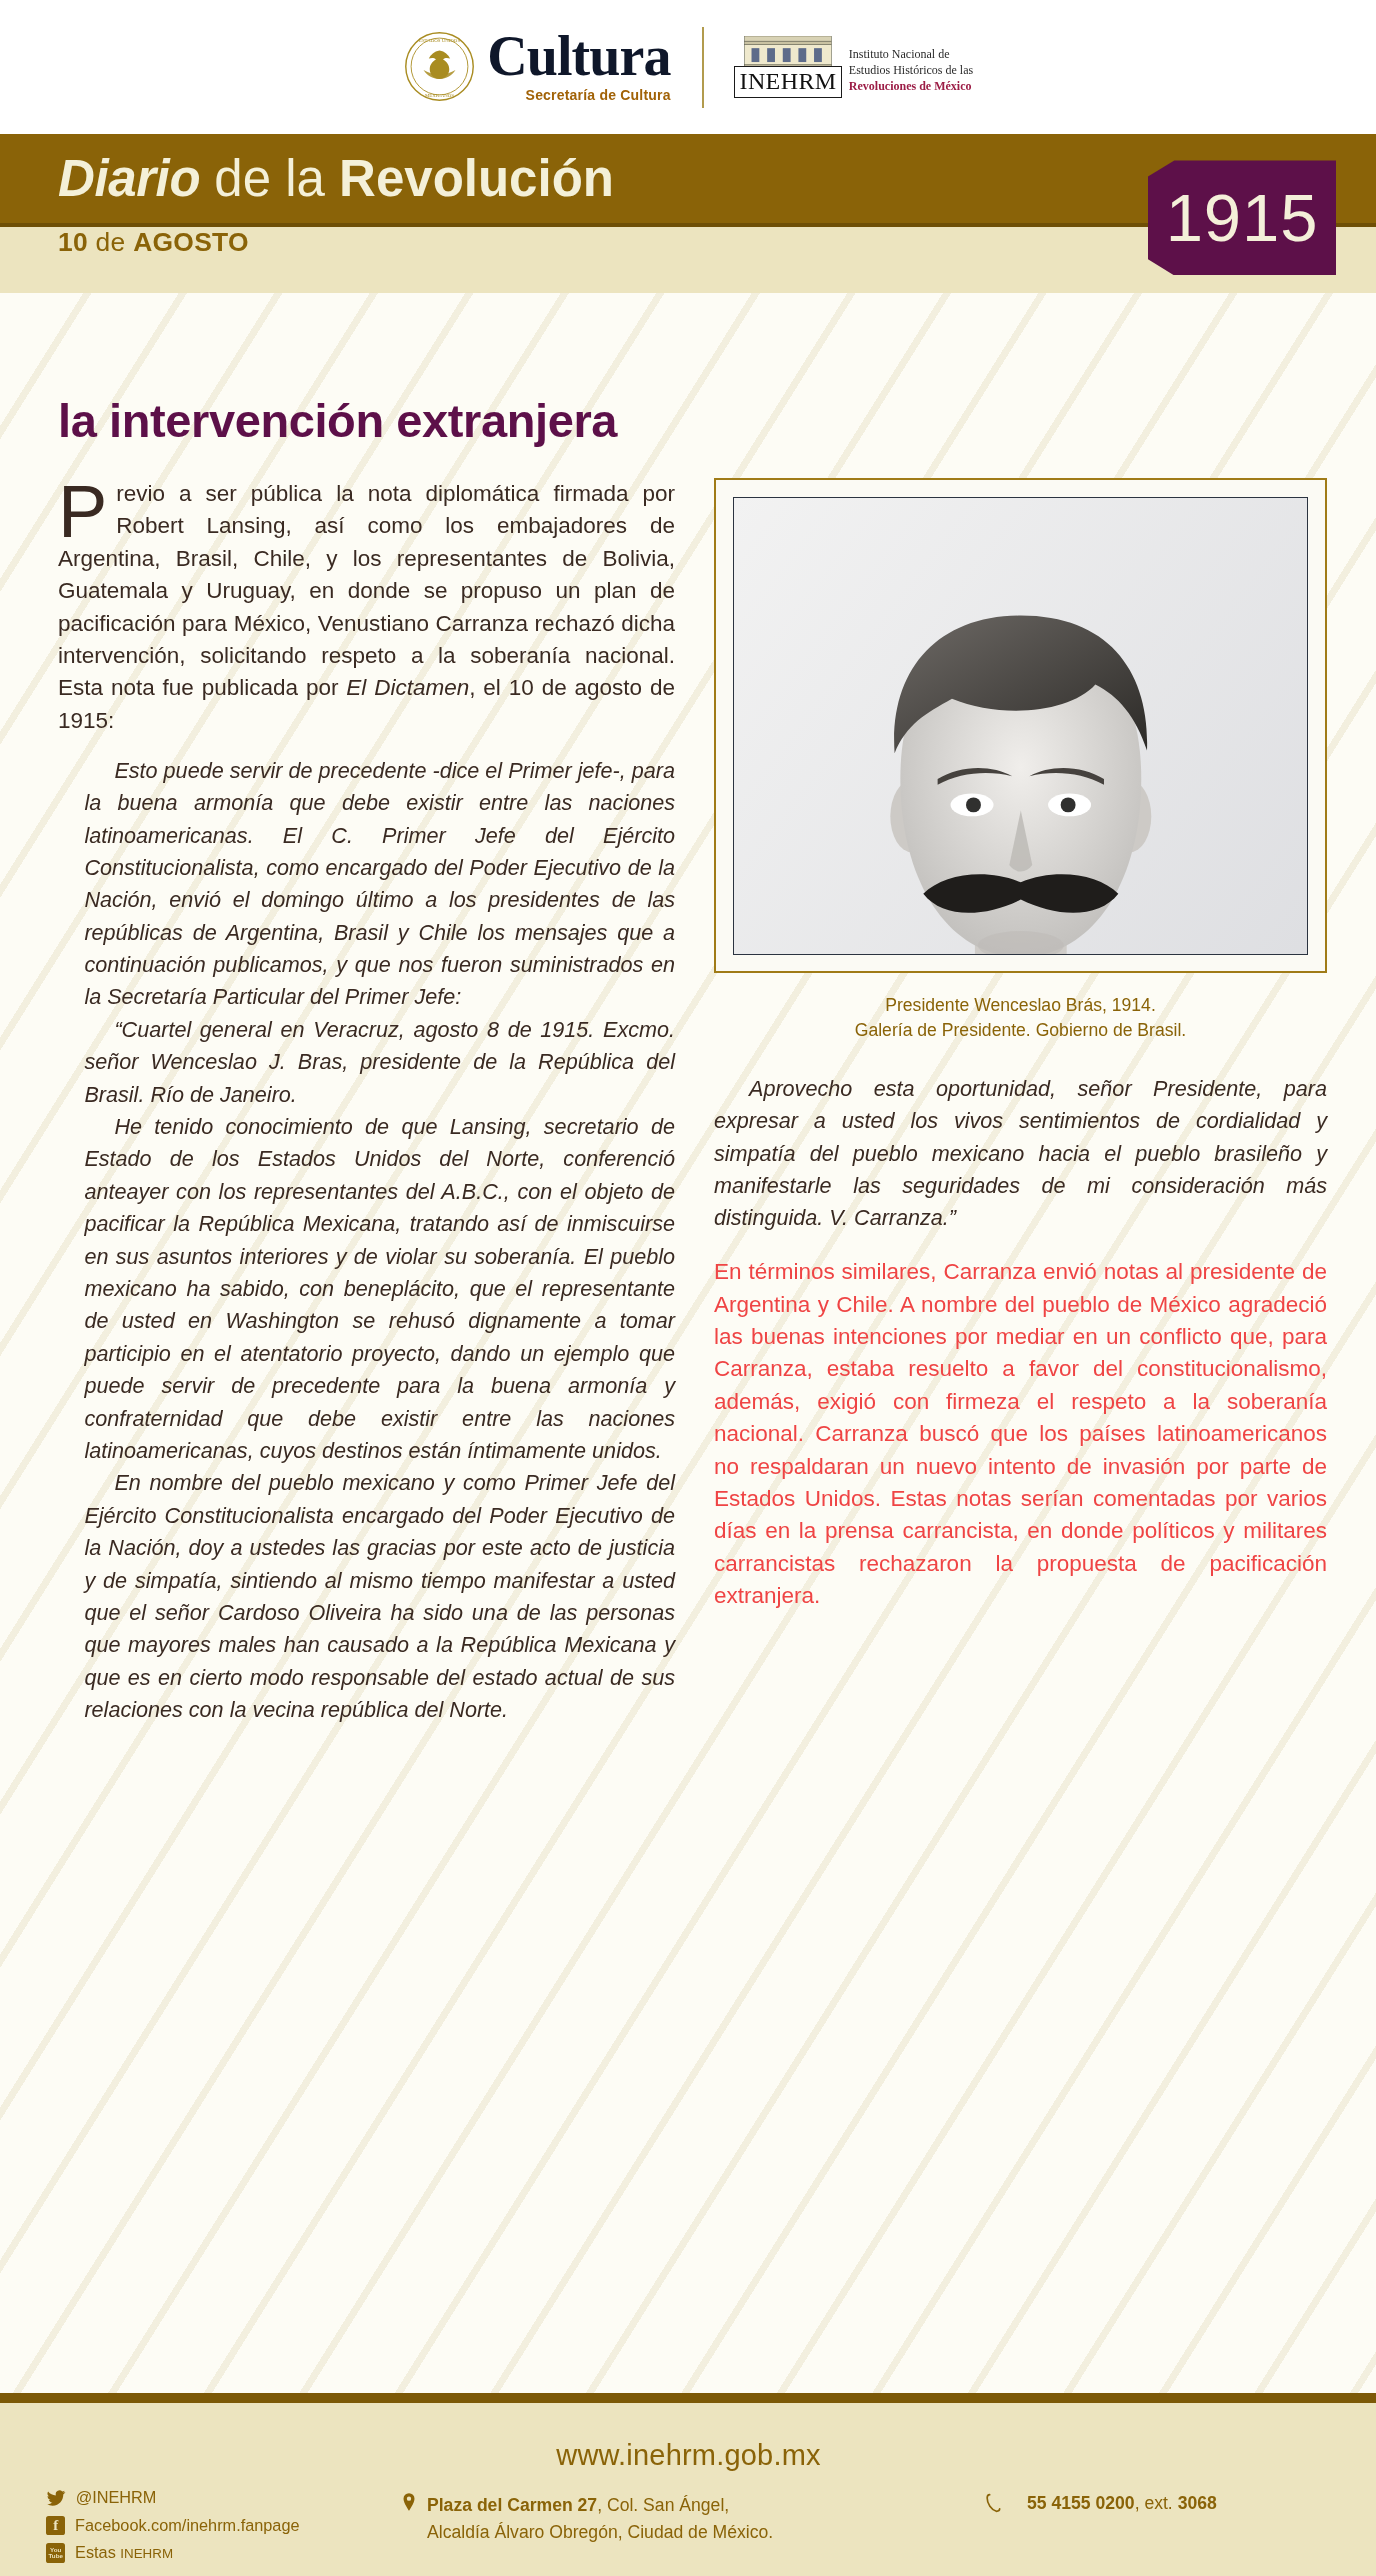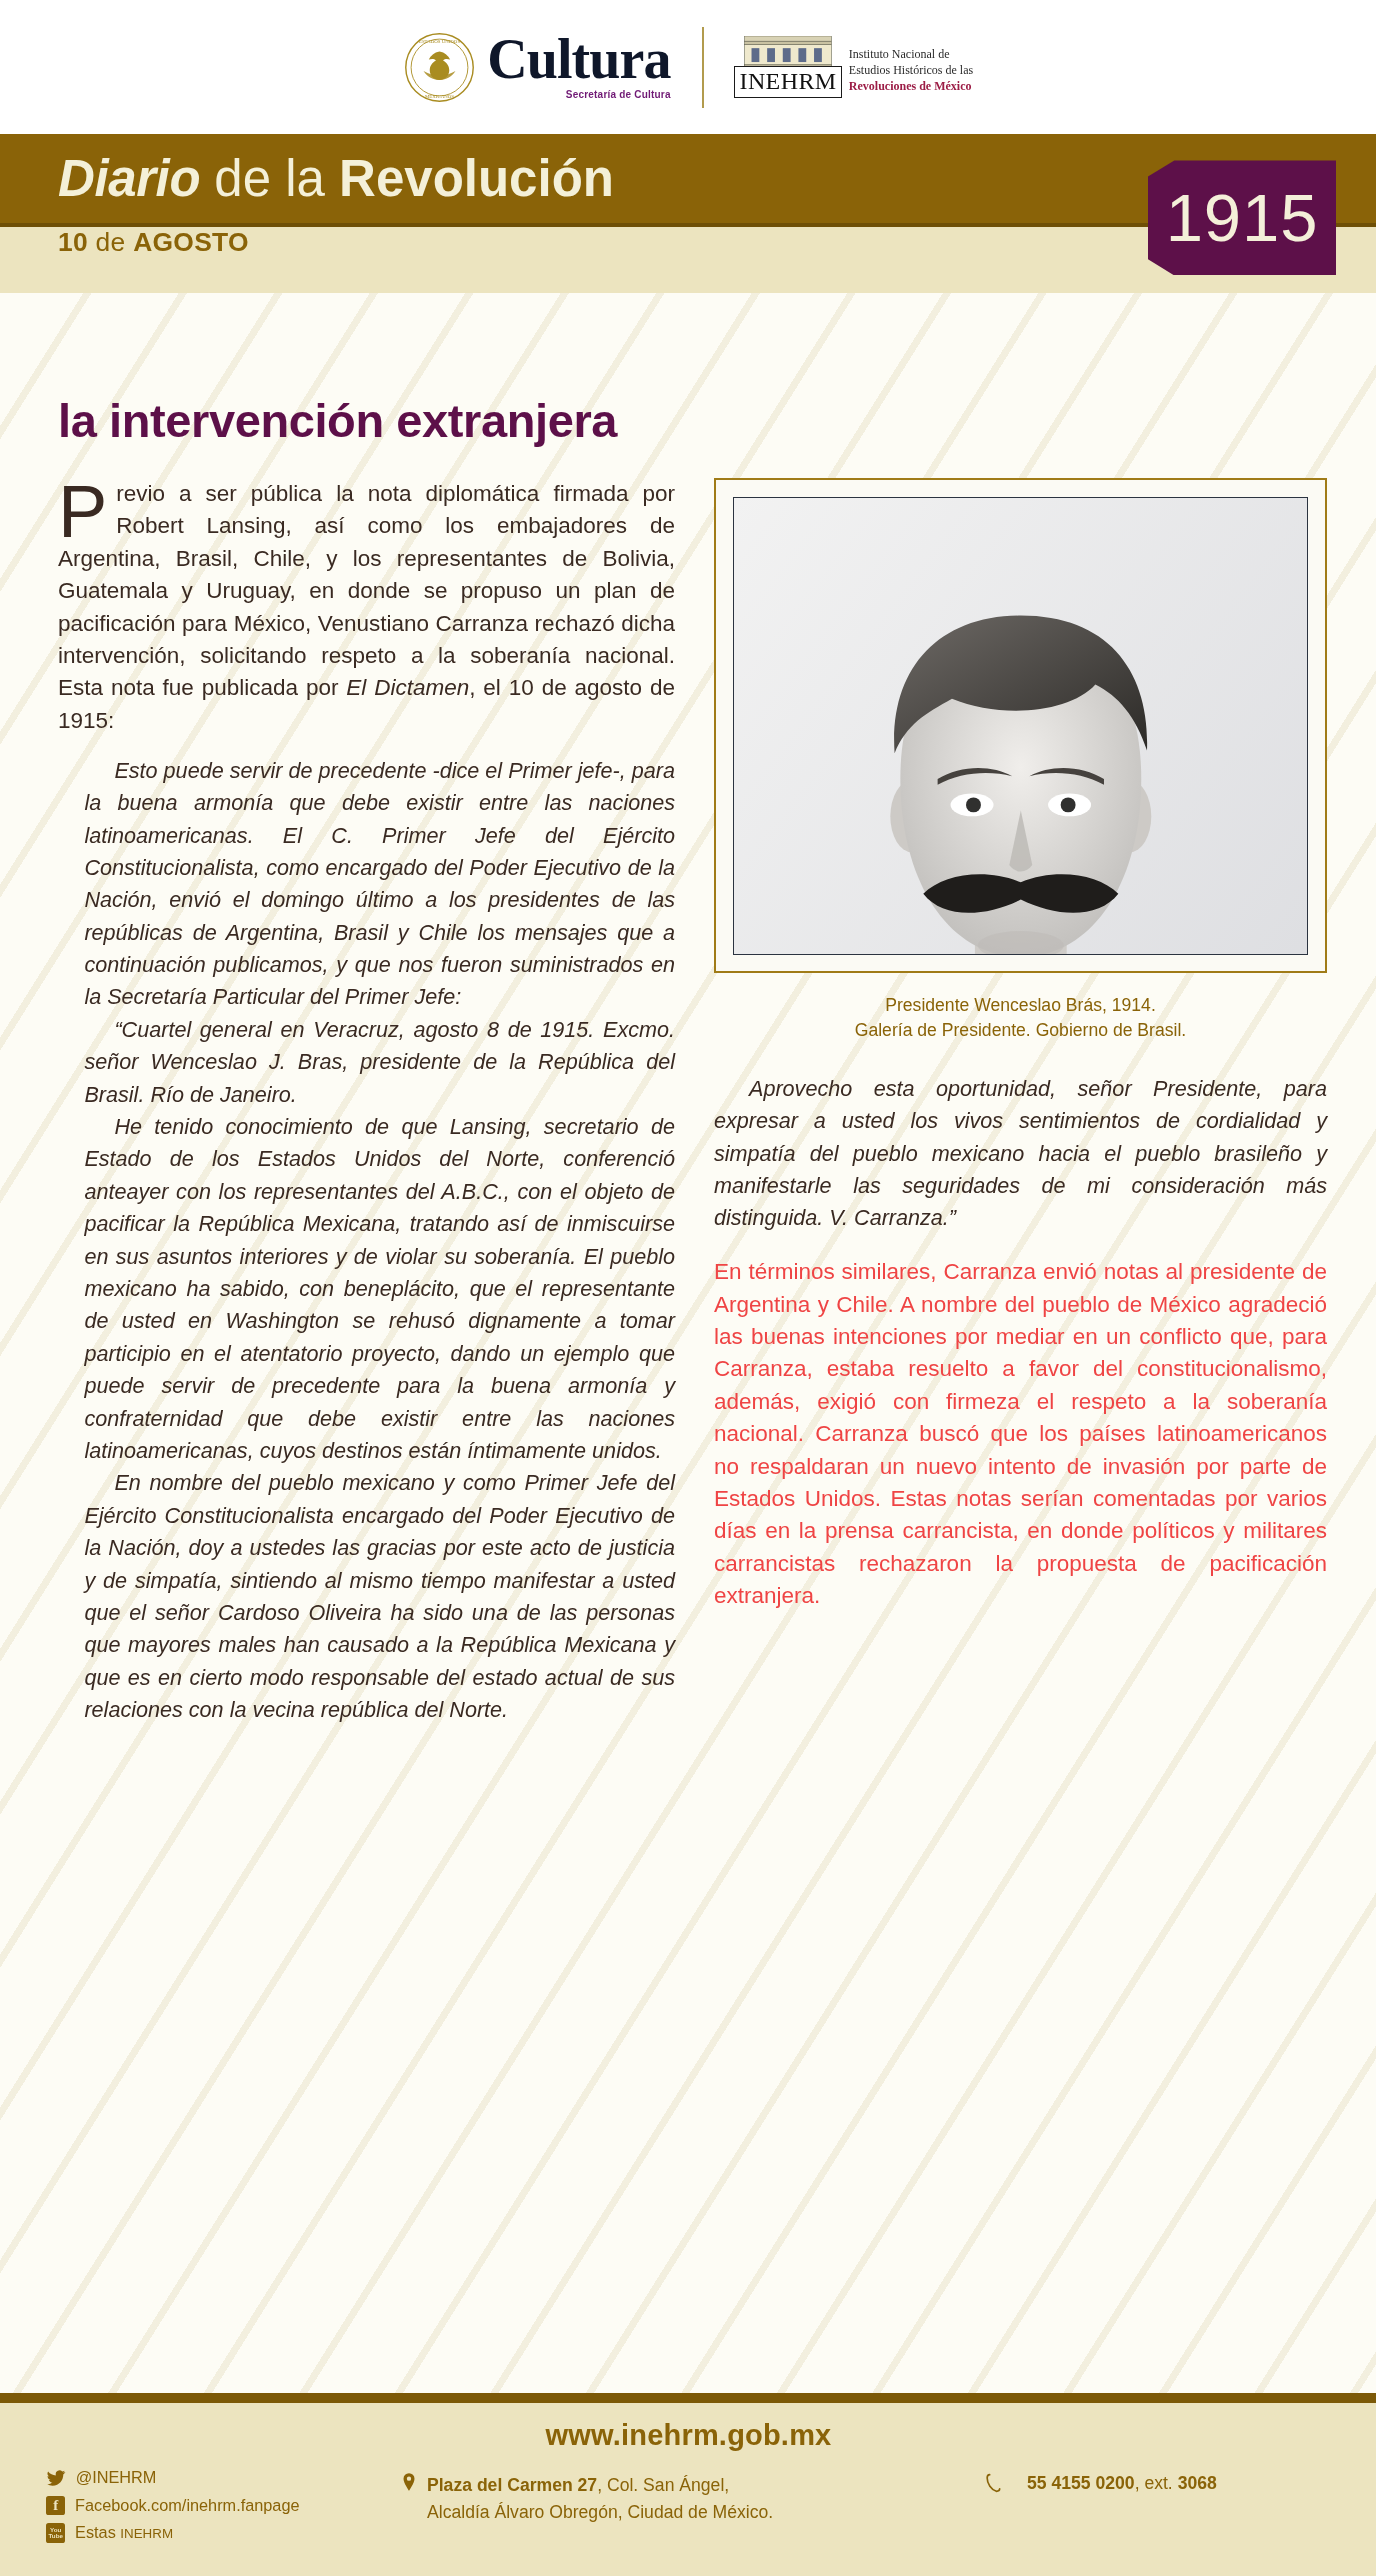--- a/index.html
+++ b/index.html
@@ -46,21 +46,21 @@
   }
   .cultura-words{ display:flex; flex-direction:column; align-items:flex-end; }
   .cultura-word{
     font-family:"Liberation Serif", serif;
     font-weight:700;
     font-size:56px; line-height:.92;
     color:#0f172a;
     letter-spacing:-0.9px;
   }
   .cultura-sub{
-    font-size:10px; font-weight:700; color:#701a75;
+    font-size:14px; font-weight:700; color:#a16207;
     margin-top:4px; letter-spacing:0.2px;
   }
   .logo-divider{
     width:1.8px; height:81px; background:#a58a2e; opacity:.85;
     margin:0 8.8px;
   }
   .inehrm-lockup{ display:flex; align-items:flex-end; gap:8.8px; }
   .inehrm-mark{ display:flex; flex-direction:column; align-items:center; width:104px; }
   .inehrm-building{ width:92px; height:33px; }
   .inehrm-box{
@@ -219,22 +219,22 @@
     z-index:4;
   }
   .footer{
     position:absolute; left:0; right:0; bottom:0;
     height:173px;
     background:#ece4bf;
     z-index:4;
   }
   .footer-url{
     text-align:center;
-    padding-top:16px;
-    font-size:29px; font-weight:700; color:#8a6308;
+    padding-top:36px;
+    font-size:29px; font-weight:400; color:#8a6308;
     letter-spacing:0.2px;
   }
   .footer-cols{
     display:flex; align-items:flex-start;
     padding:16px 41px 0 46px;
     color:#8a6308;
   }
   .f-social{ width:353px; flex:none; }
   .f-social-row{
     display:flex; align-items:center; gap:9.7px;

